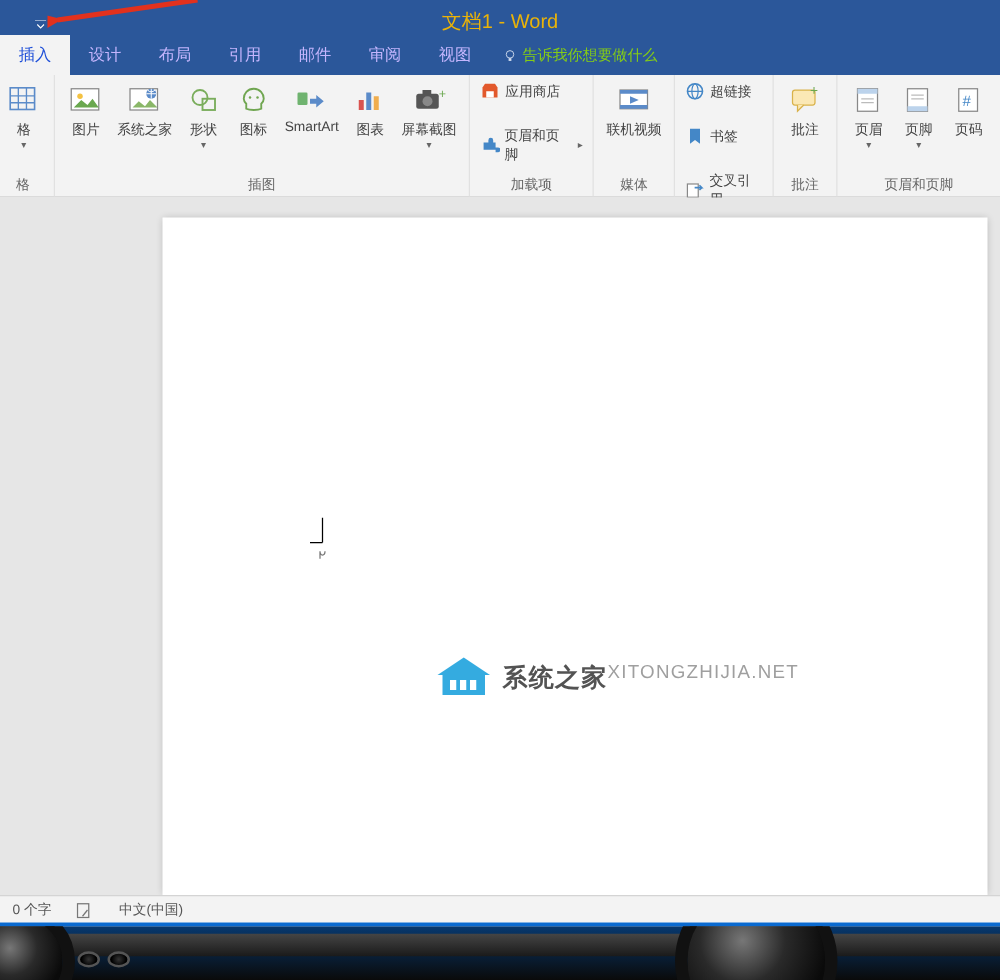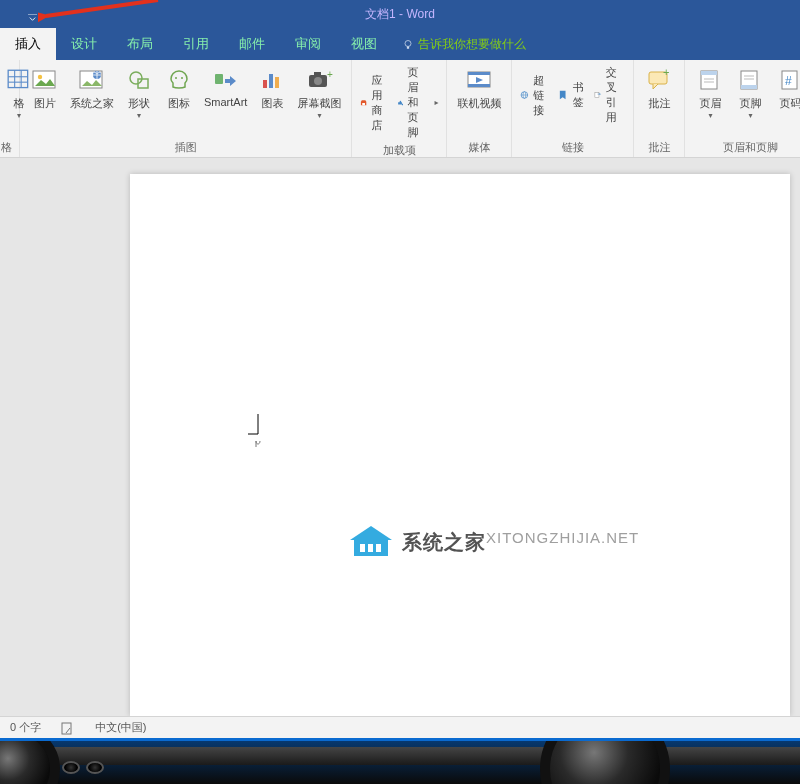--- a/index.html
+++ b/index.html
@@ -1,42 +1,42 @@
 <!DOCTYPE html>
 <html><head>
 <meta charset="utf-8">
 <style>
   * { margin: 0; padding: 0; box-sizing: border-box; font-family: "Microsoft YaHei", sans-serif; }
   body { width: 800px; height: 784px; background: #fff; overflow: hidden; }
 
   
-  .titlebar { background: #2b579a; height: 28px; display: flex; align-items: center; justify-content: center; color: #c4b5fd; font-size: 12px; position: relative; }
+  .titlebar { background: #2b579a; height: 28px; display: flex; align-items: flex-end; justify-content: center; color: #eab308; font-size: 16px; position: relative; }
   .title-left { position: absolute; left: 28px; top: 12px; }
   .qat-dd { width: 9px; height: 9px; }
   .arrow-annotation { position: absolute; left: 38px; top: -6px; pointer-events: none; }
 
   
   .tabsrow { background: #2b579a; height: 32px; display: flex; align-items: flex-end; }
-  .tab { color: #86efac; font-size: 13px; padding: 7px 15px 7px 15px; cursor: pointer; }
-  .tab.active { background: #f3f3f3; color: #000000; }
+  .tab { color: #c4b5fd; font-size: 13px; padding: 7px 15px 7px 15px; cursor: pointer; }
+  .tab.active { background: #f3f3f3; color: #1d4ed8; }
   .tell-me { display: flex; align-items: center; gap: 4px; color: #84cc16; font-size: 12px; padding-left: 10px; padding-bottom: 7px; }
   .bulb { width: 12px; height: 12px; }
 
   
   .ribbon { background: #f3f3f3; border-bottom: 1px solid #d4d4d4; height: 98px; display: flex; }
   .group { display: flex; flex-direction: column; justify-content: space-between; padding: 4px 6px 2px 6px; border-right: 1px solid #e1e1e1; }
   .group-body { display: flex; align-items: flex-start; gap: 2px; }
   .group-label { font-size: 11px; color: #666; text-align: center; padding-top: 2px; }
   .rbtn { display: flex; flex-direction: column; align-items: center; gap: 2px; padding: 2px 4px; cursor: pointer; border-radius: 2px; }
   .rbtn .lbl { font-size: 11px; color: #444; white-space: nowrap; }
   .icn { width: 30px; height: 28px; display: flex; align-items: center; justify-content: center; }
   .icn svg { width: 28px; height: 26px; }
   .dd { font-size: 8px; color: #666; line-height: 6px; }
 
-  .stack { display: flex; gap: 2px; }
+  .stack { display: flex; flex-direction: column; gap: 18px; }
   .stack-item { display: flex; align-items: center; gap: 4px; font-size: 11px; color: #444; padding: 1px 2px; cursor: pointer; }
   .stack-item svg { width: 16px; height: 16px; }
 
   
   .group.partial { min-width: 20px; padding-left: 0; }
   .partial .lbl { }
 
   
   .workspace { background: #e6e6e6; height: 558px; position: relative; overflow: hidden; }
   .page { position: absolute; left: 130px; top: 16px; width: 660px; height: 542px; background: #fff; box-shadow: 0 0 6px rgba(0,0,0,0.2); }

